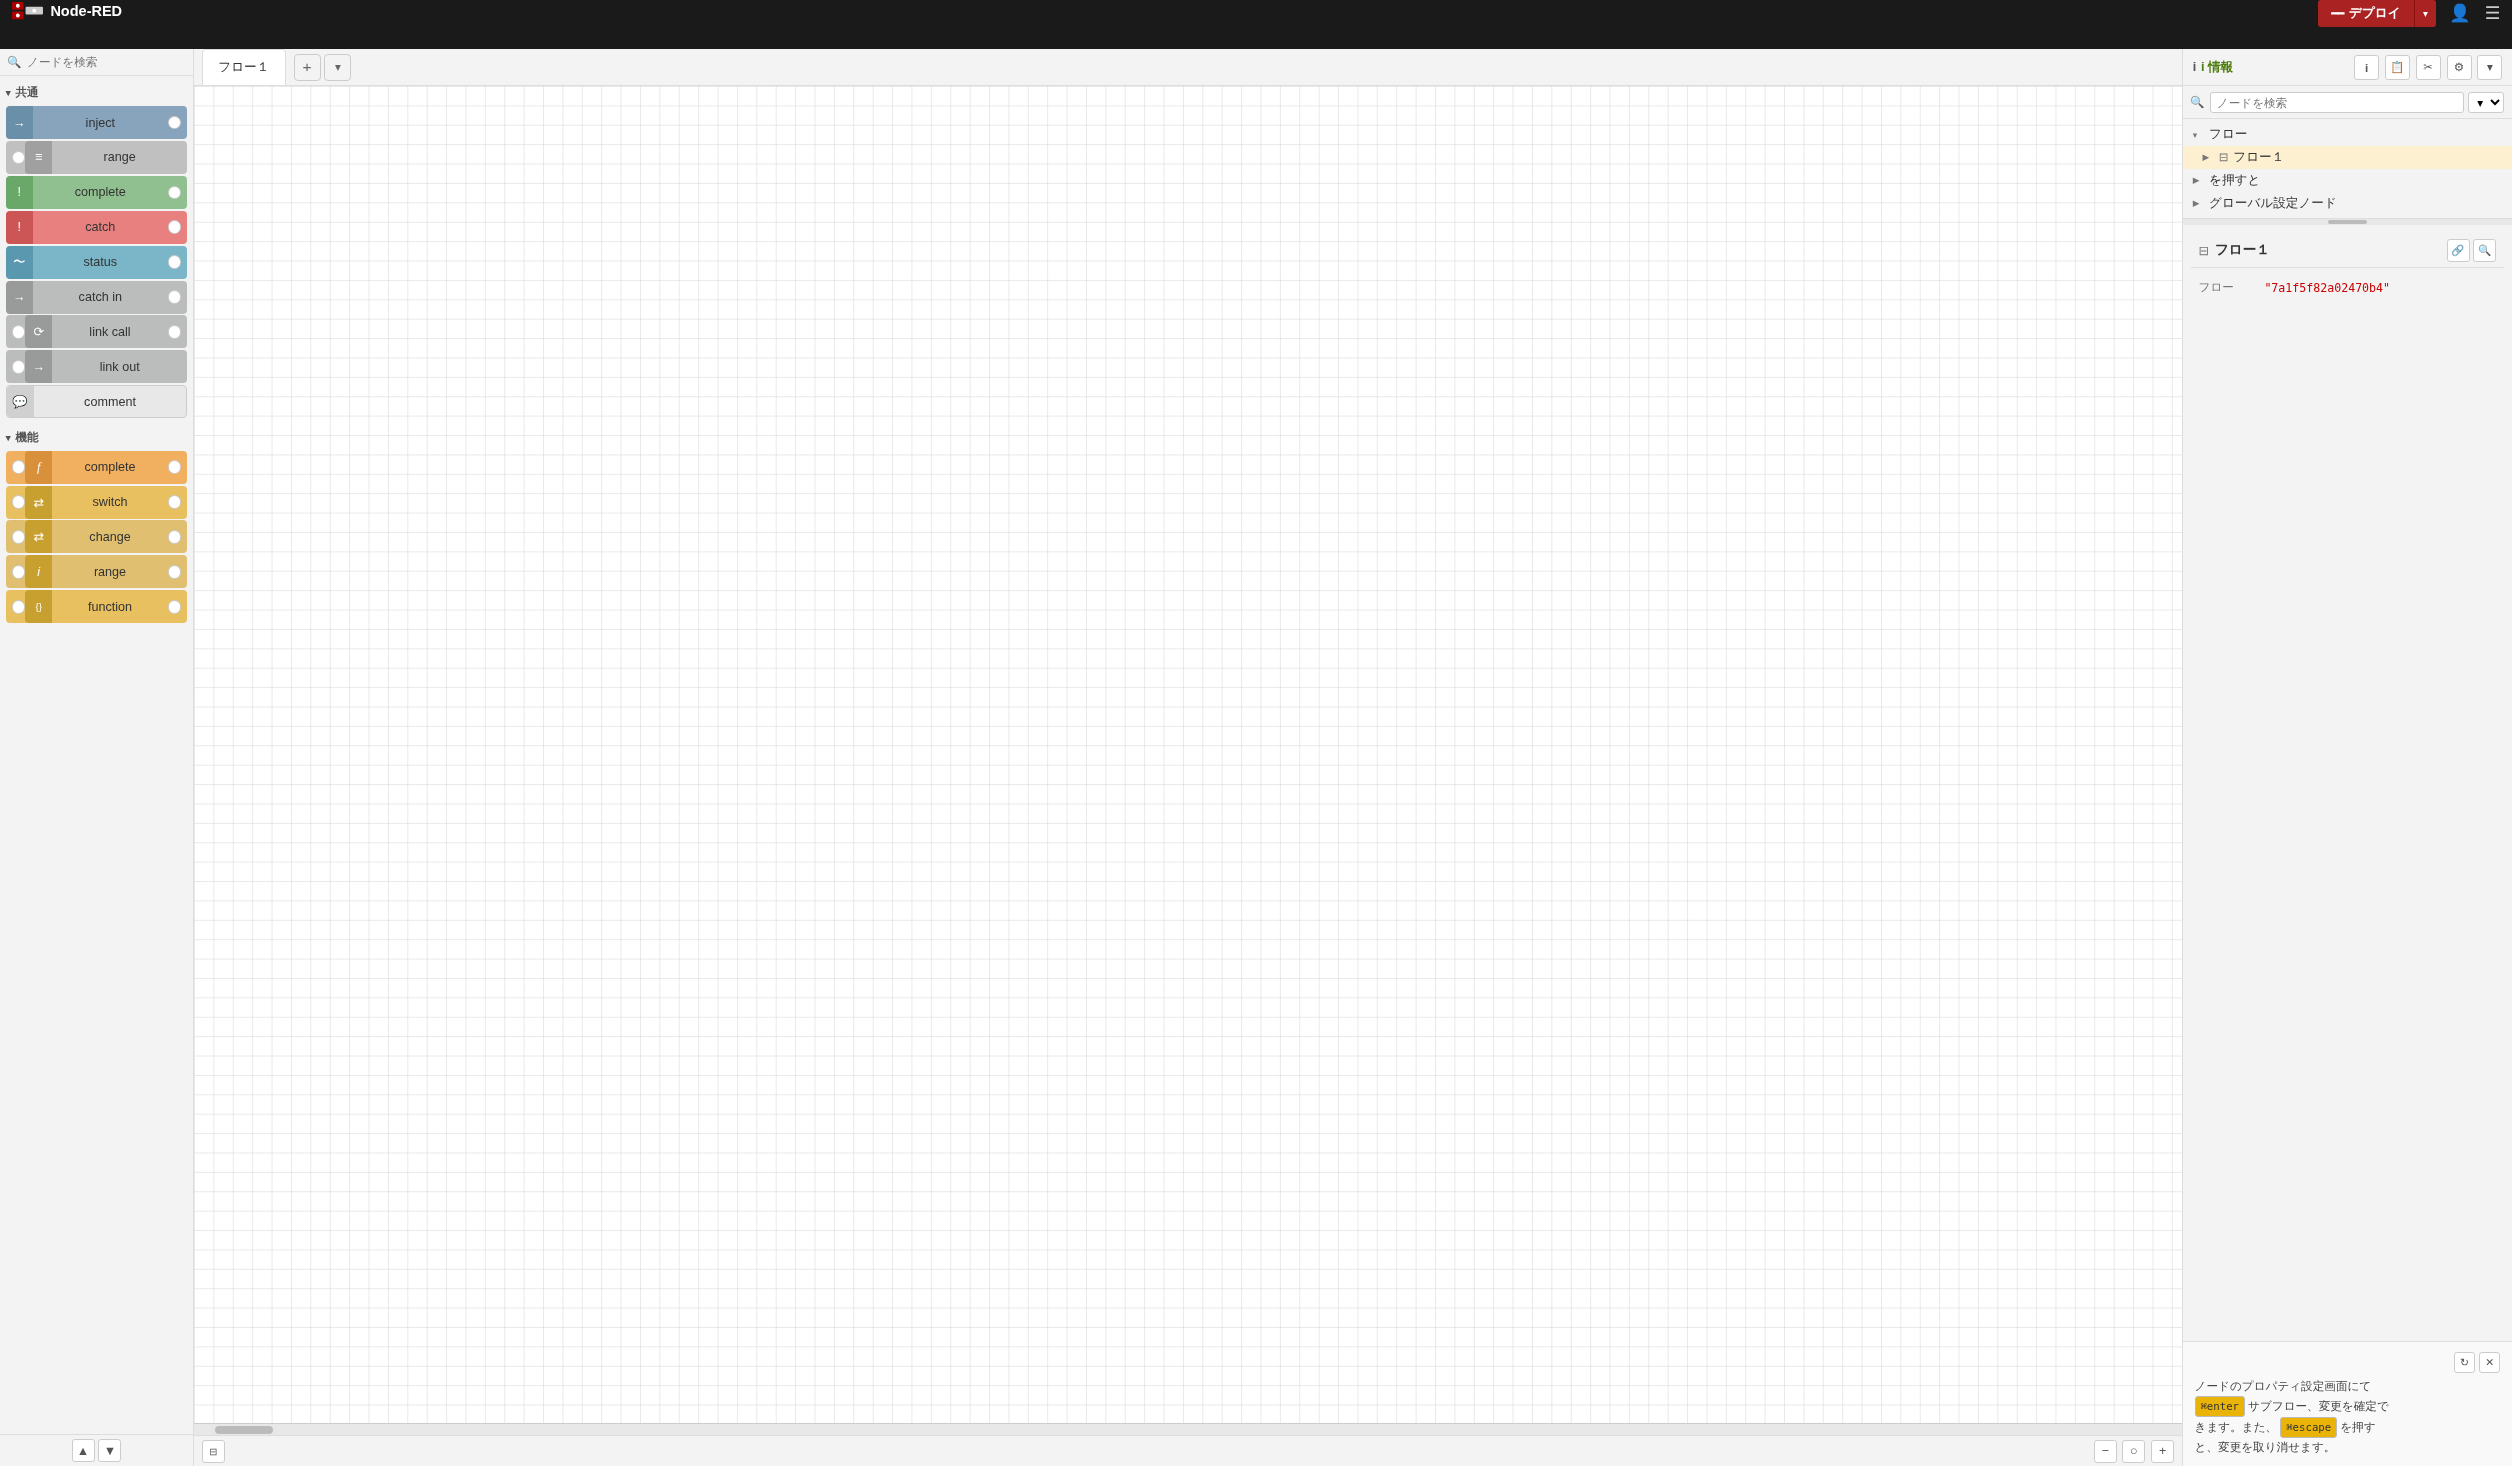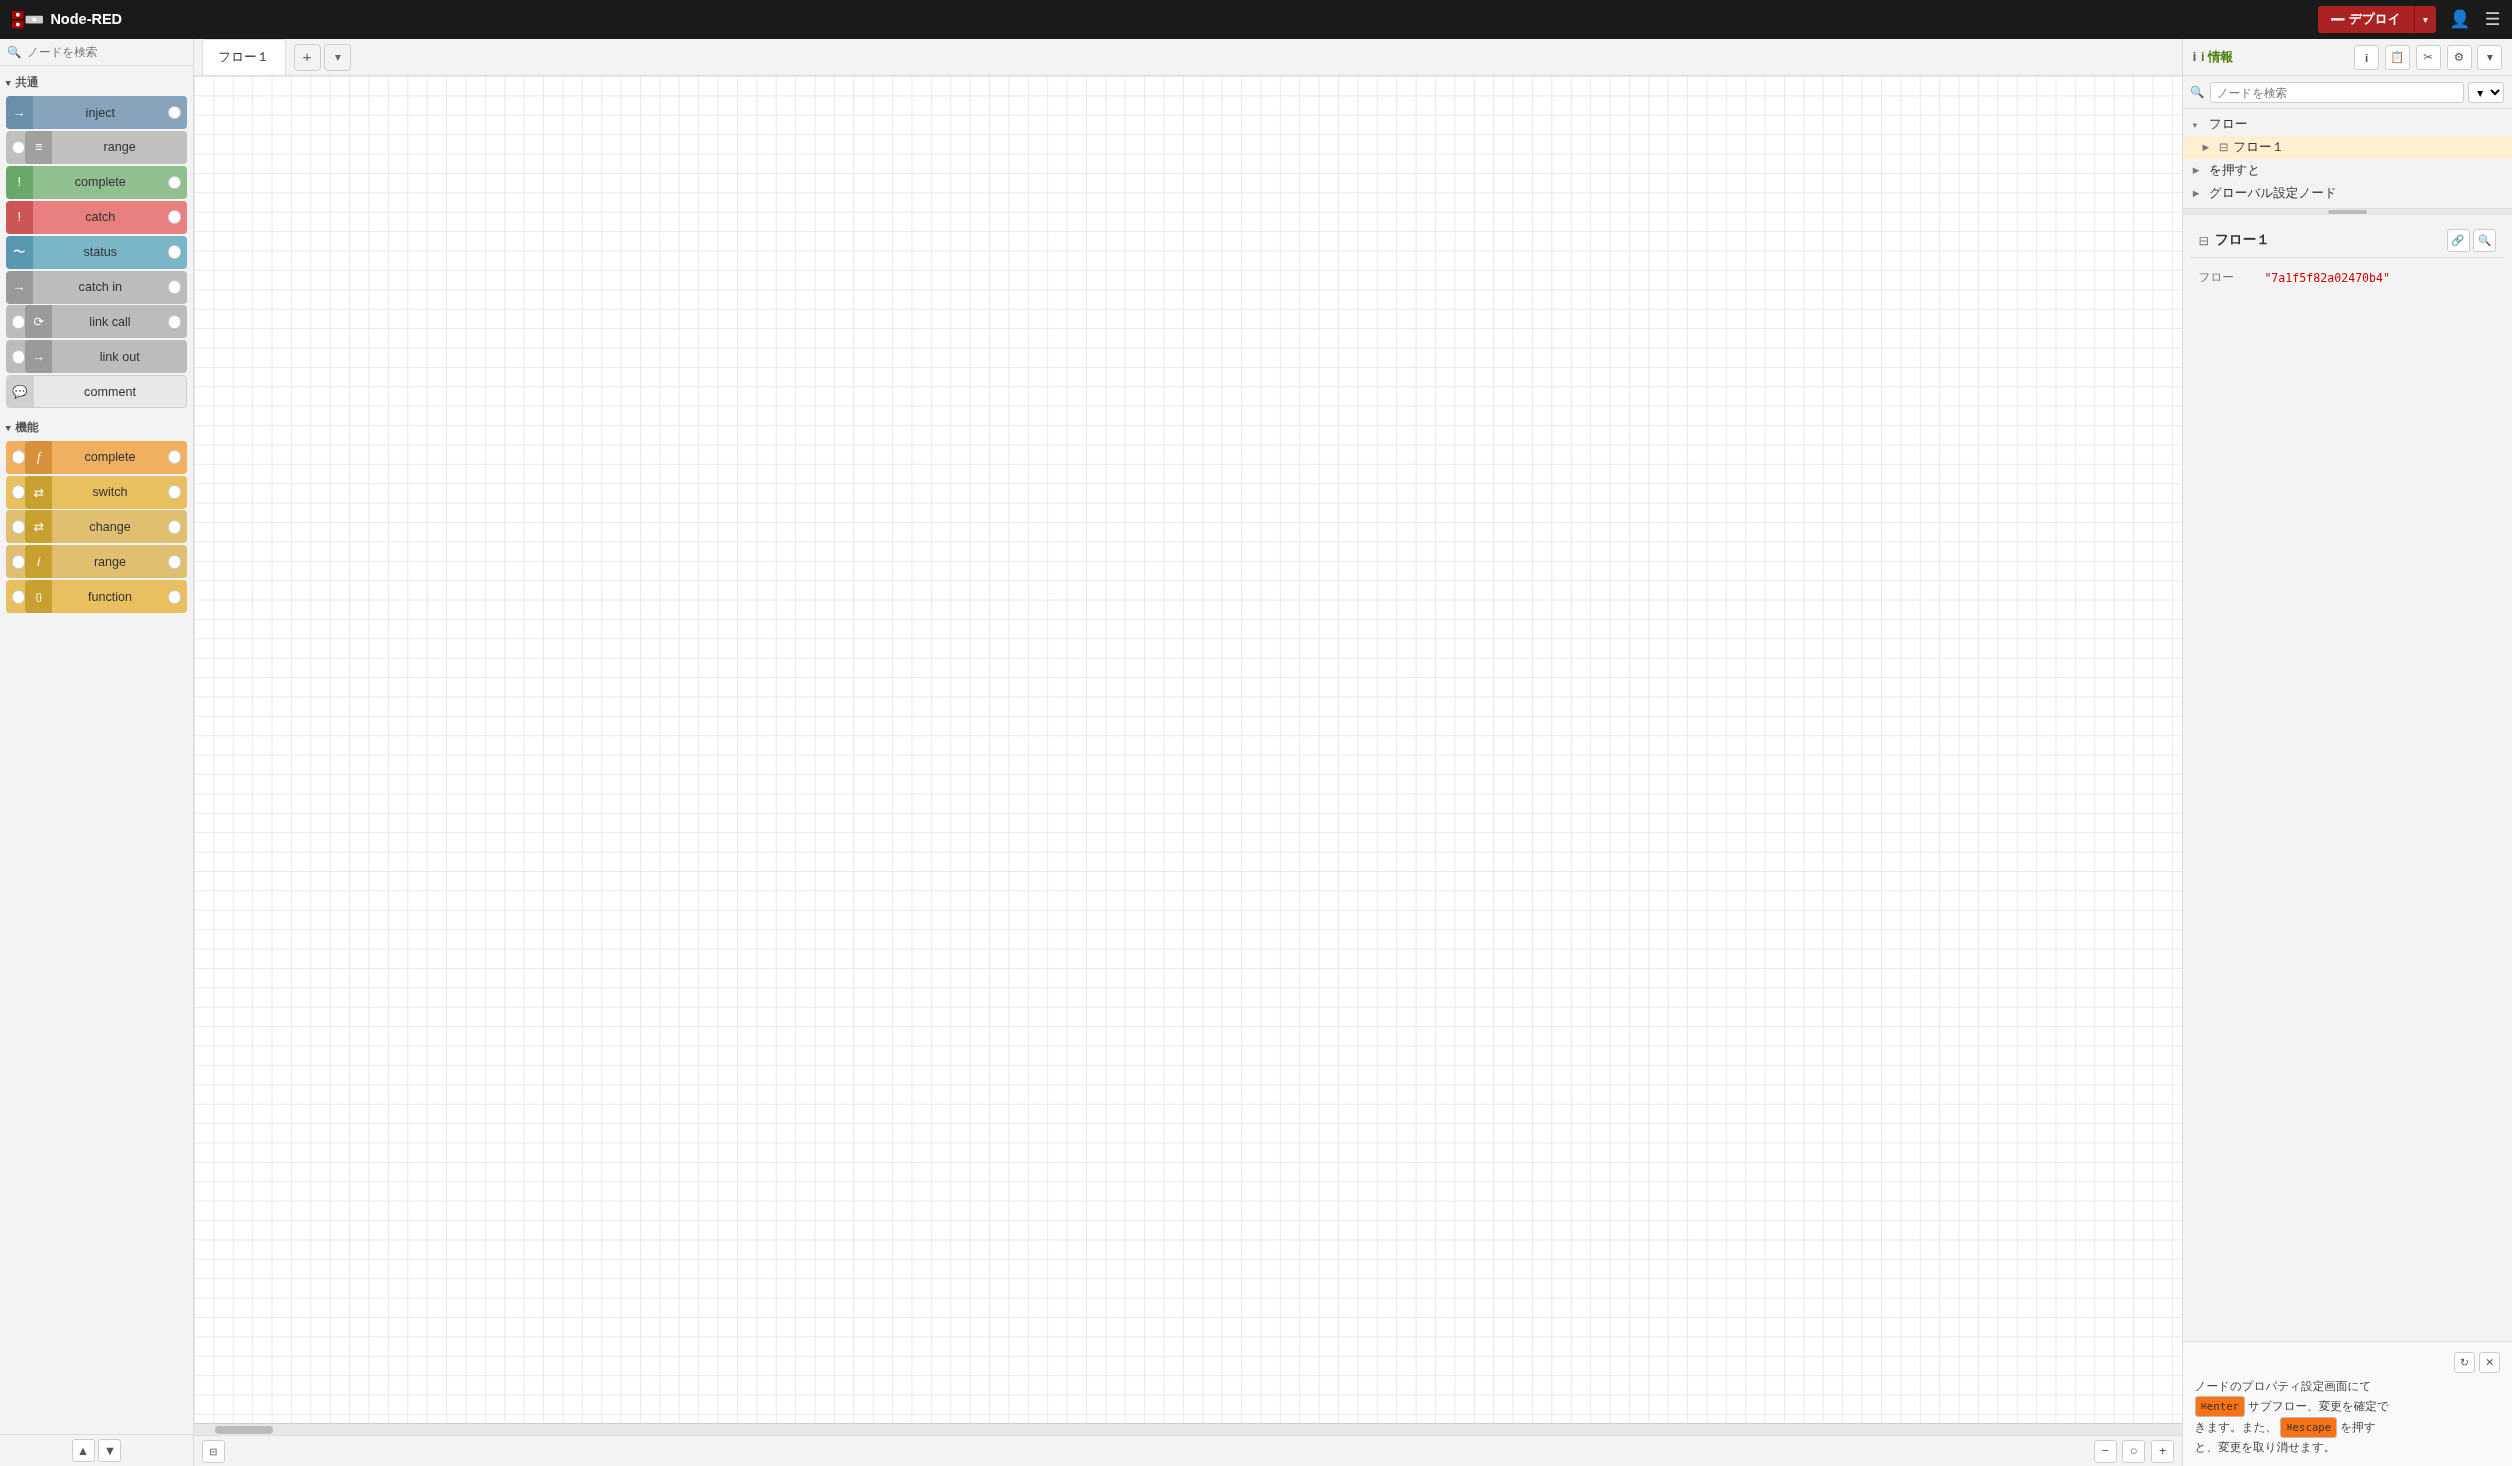--- a/index.html
+++ b/index.html
@@ -1,21 +1,21 @@
 <!DOCTYPE html>
 <html><head>
   <meta charset="utf-8">
   <style>
     * { box-sizing: border-box; margin: 0; padding: 0; }
     body { font-family: 'Segoe UI', Arial, sans-serif; font-size: 12.6px; background: #f0f0f0; display: flex; flex-direction: column; height: 100vh; overflow: hidden; }
 
     
     #topbar {
-      display: flex; align-items: center; justify-content: space-between;
-      background: #1a1a1a; color: #fff; height: 39px; padding: 0 11.6px; flex-shrink: 0;
+      display: flex; align-items: flex-start; justify-content: space-between;
+      background: #1a1a1a; color: #fff; height: 49px; padding: 0 11.6px; flex-shrink: 0;
     }
     #topbar-left { display: flex; align-items: center; gap: 7.8px; }
     #topbar-logo { width: 31px; height: 21.3px; display: flex; align-items: center; }
     .logo-svg { width: 31px; height: 21.3px; }
     #topbar-title { font-size: 14.5px; font-weight: 600; color: #fff; }
     #topbar-right { display: flex; align-items: center; gap: 13.6px; }
     #deploy-btn {
       display: flex; align-items: center; gap: 0;
       background: #aa2222; border: none; color: #fff; border-radius: 2.9px;
       cursor: pointer; height: 27px; overflow: hidden;
@@ -205,21 +205,21 @@
     }
     #panel-hint-header {
       display: flex; justify-content: flex-end; align-items: center; margin-bottom: 3.9px; gap: 3.9px;
     }
     .hint-action-btn {
       width: 21.3px; height: 21.3px; border: 1px solid #ccc; border-radius: 2.9px; background: #fff;
       display: flex; align-items: center; justify-content: center; cursor: pointer; font-size: 10.7px; color: #555;
     }
     .kbd {
       display: inline-flex; align-items: center; justify-content: center;
-      background: #f97316; border: 1px solid #bbb; border-radius: 2.9px;
+      background: #eab308; border: 1px solid #bbb; border-radius: 2.9px;
       padding: 1px 4.8px; font-size: 10.7px; font-family: monospace; color: #333;
     }
 
     
     ::-webkit-scrollbar { width: 5.8px; height: 5.8px; }
     ::-webkit-scrollbar-track { background: #f0f0f0; }
     ::-webkit-scrollbar-thumb { background: #bbb; border-radius: 2.9px; }
   </style>
 </head>
 <body>

